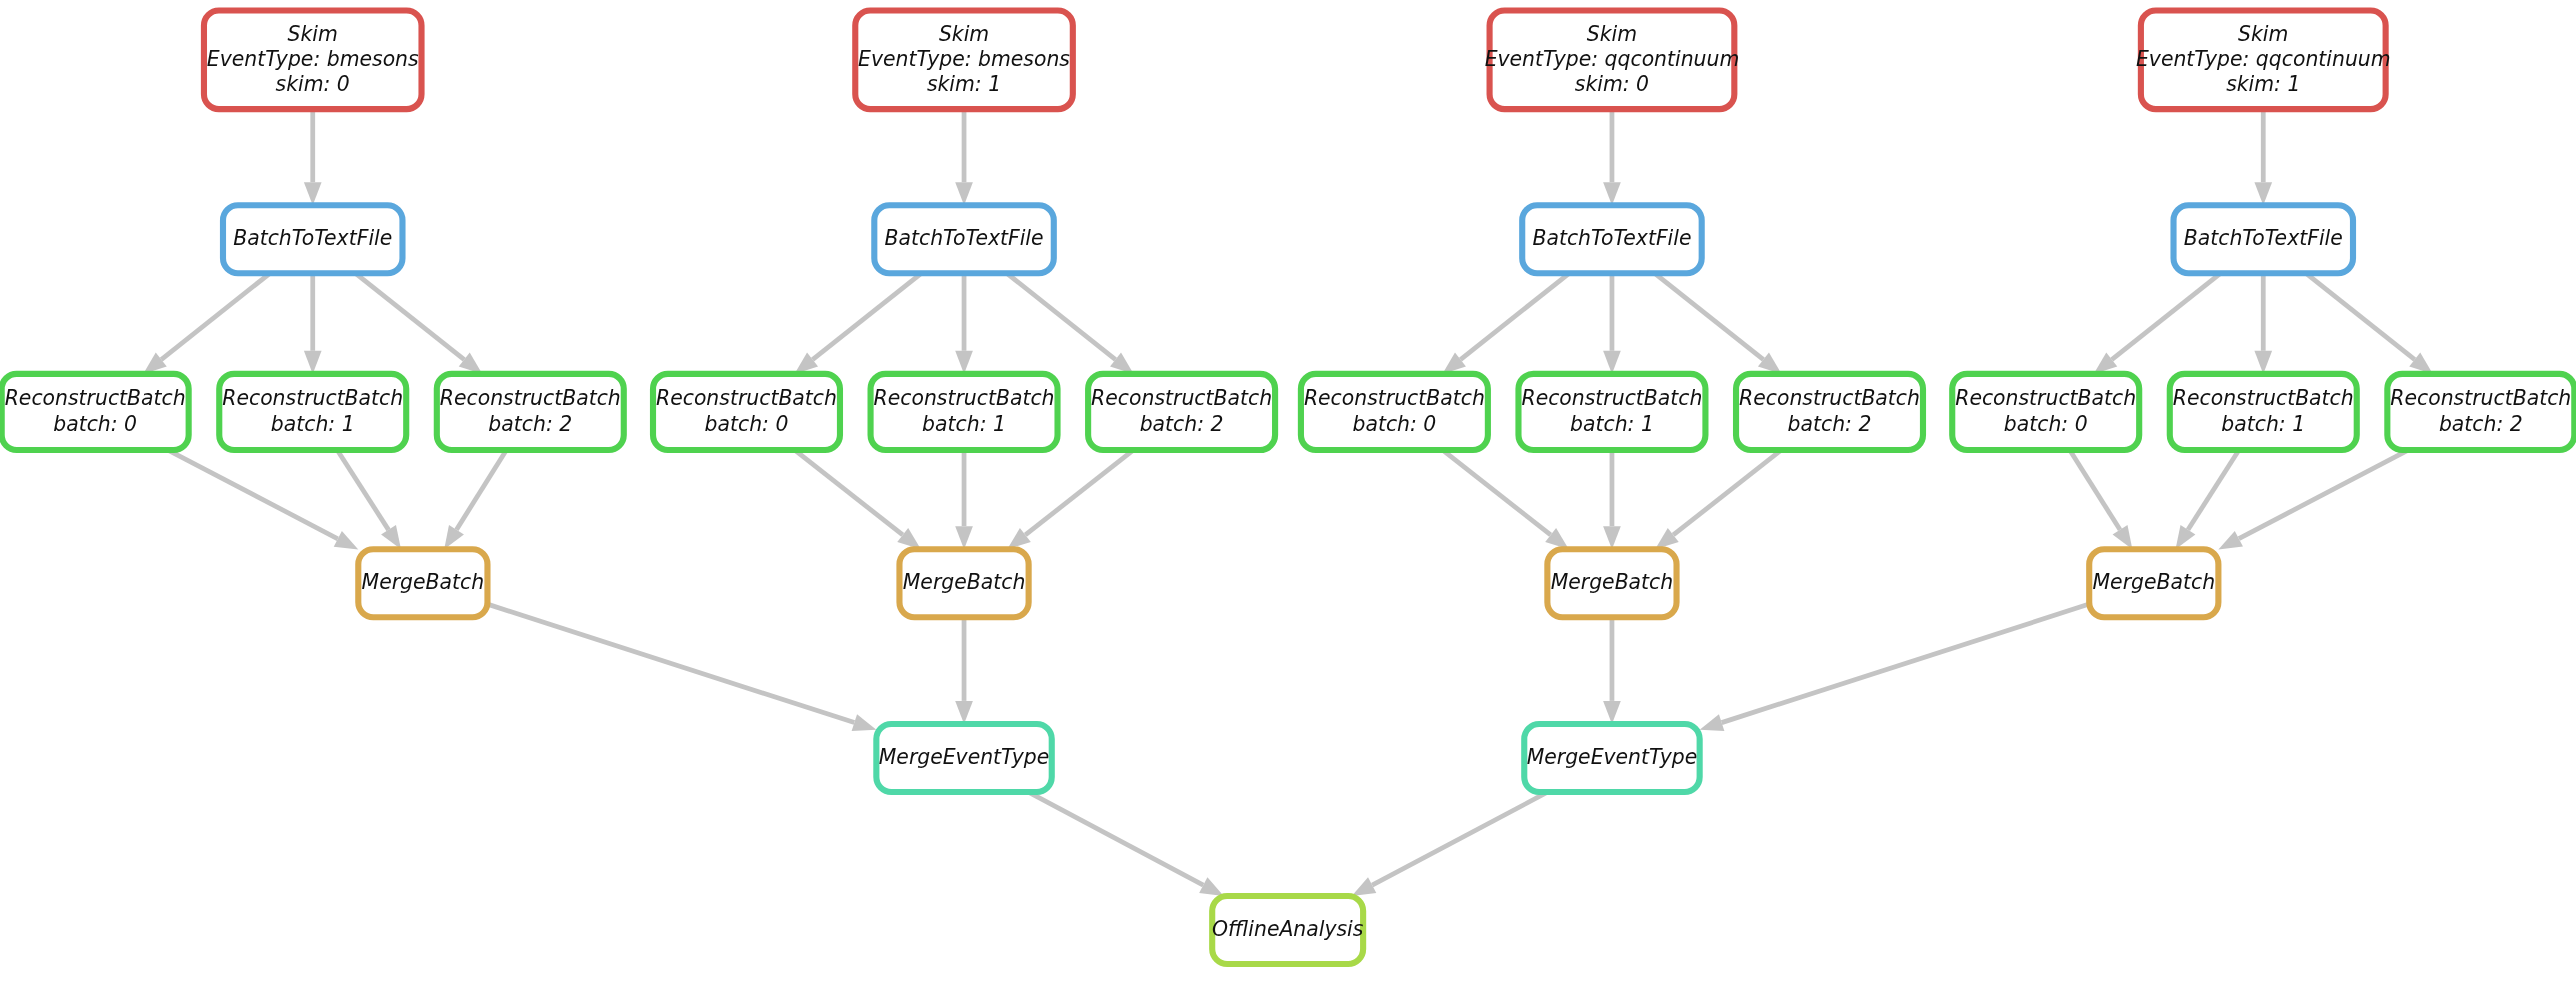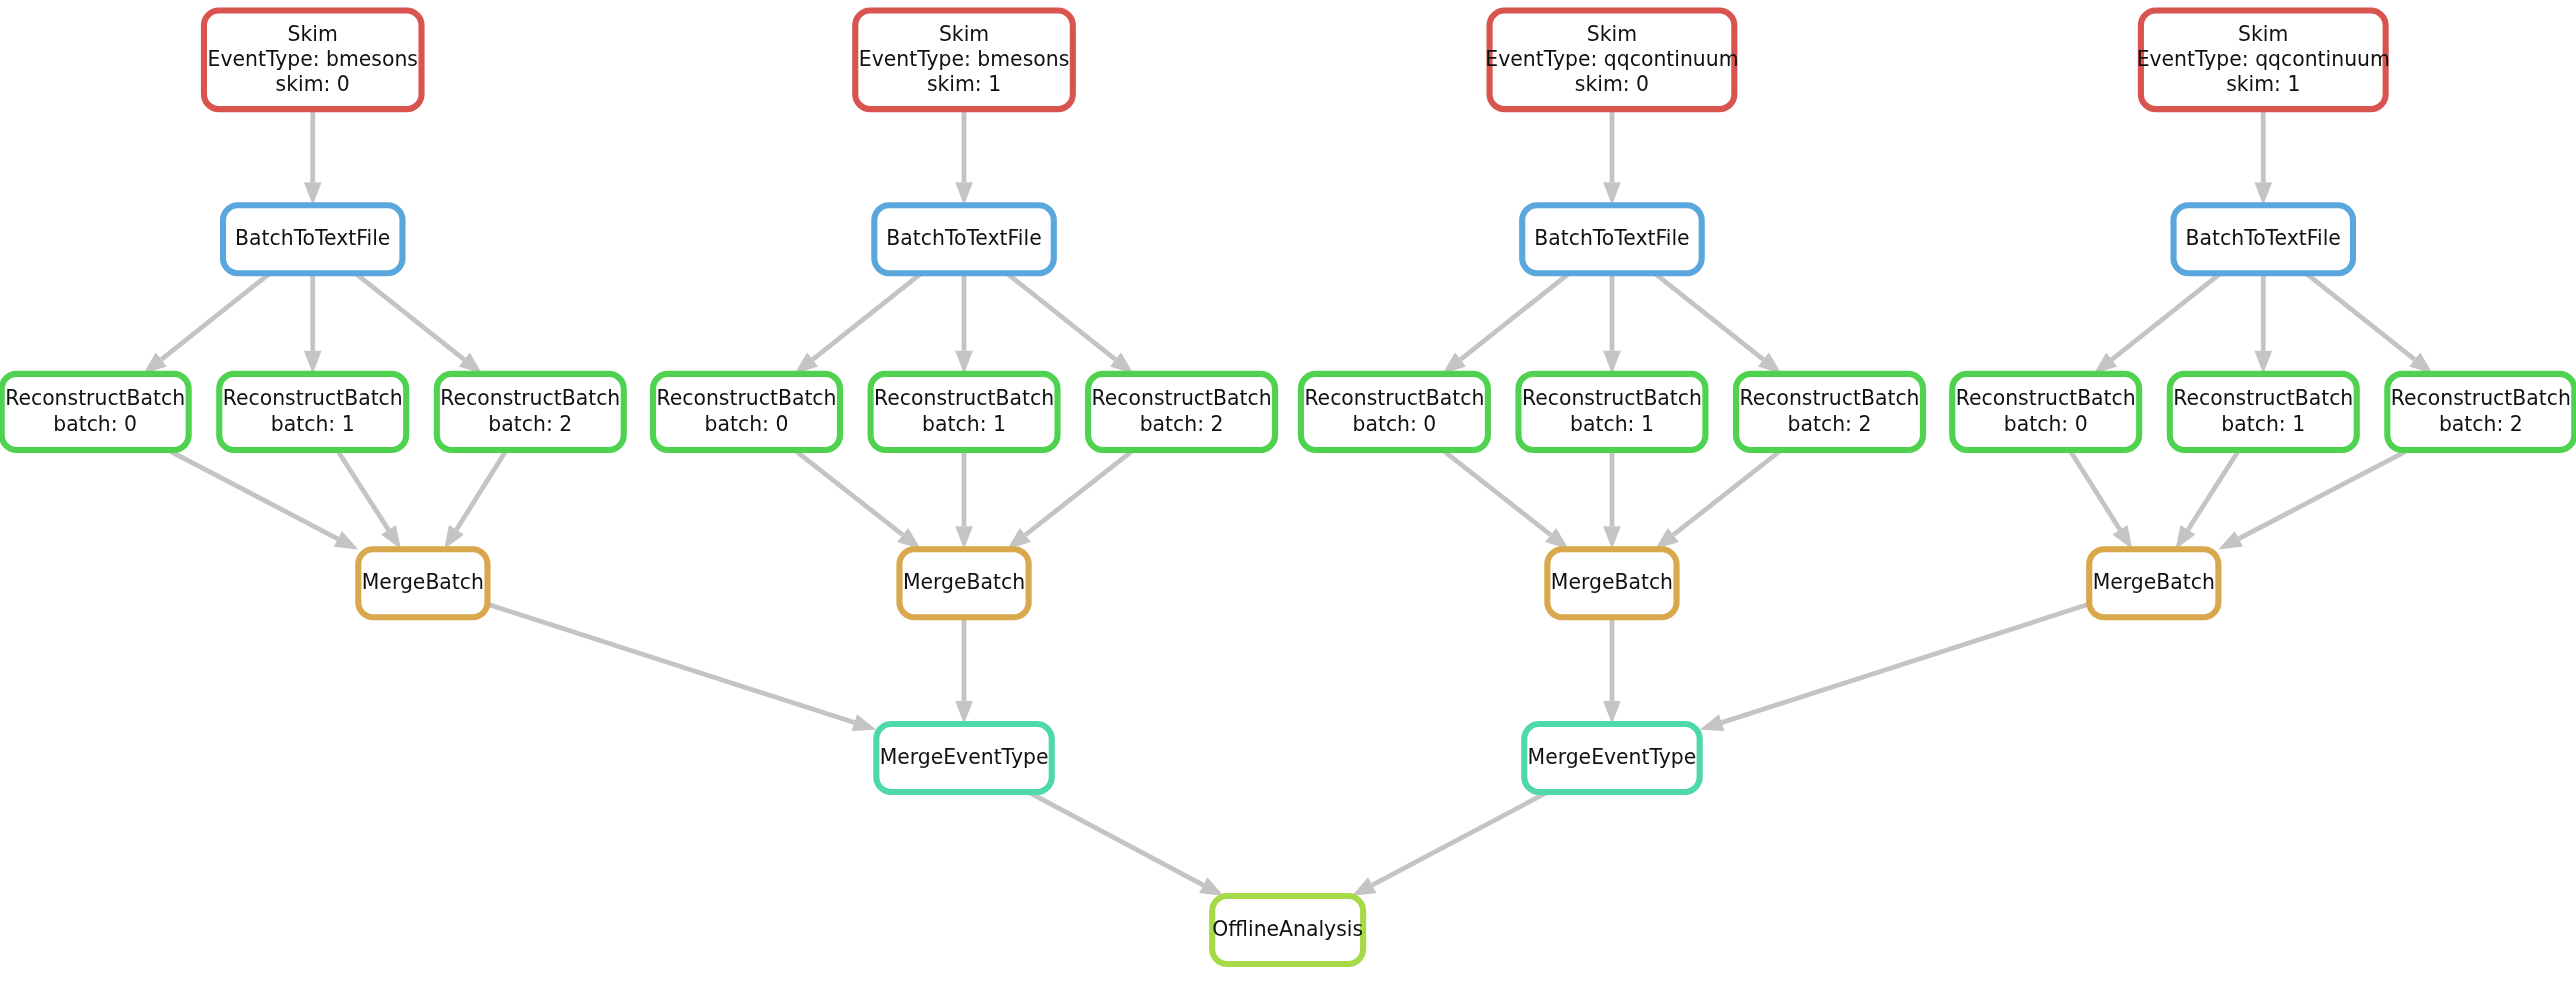--- a/index.html
+++ b/index.html
@@ -11,20 +11,21 @@
     width: 2576px;
     height: 983px;
     font-family: "DejaVu Sans", sans-serif;
     overflow: hidden;
   }
   #diagram-root {
     position: relative;
     width: 2424px;
     height: 983px;
     background: #ffffff;
+    font-style: italic;
   }
   svg#graph-canvas {
     position: absolute;
     top: 0;
     left: 0;
     width: 2576px;
     height: 983px;
     display: block;
   }
   .node-box {

